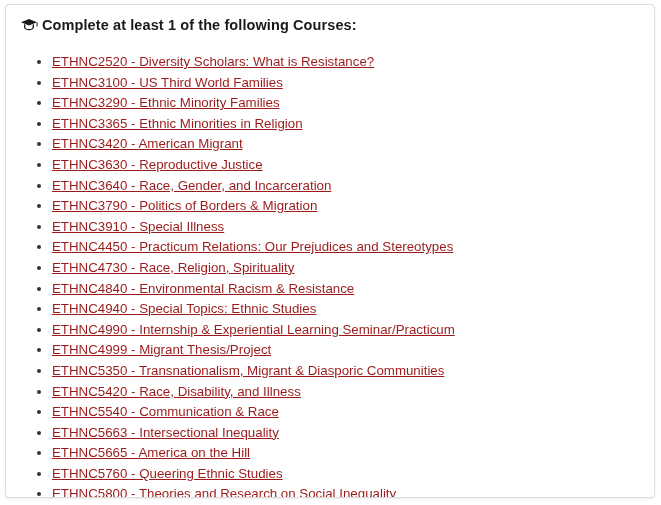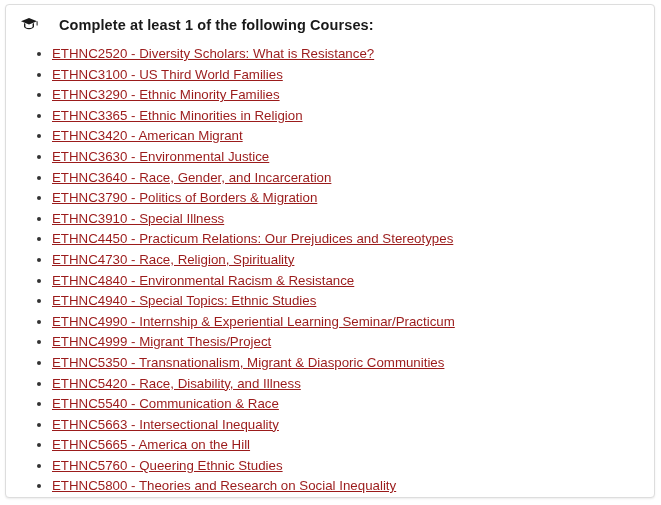--- a/index.html
+++ b/index.html
@@ -18,40 +18,41 @@
     height: 494px;
     background: #ffffff;
     border: 1px solid #dddddd;
     border-radius: 4px;
     box-sizing: border-box;
     box-shadow: 0 1px 2px rgba(0,0,0,0.08);
     overflow: hidden;
   }
   .panel-header {
     display: flex;
-    gap: 21px;
+    align-items: center;
+    gap: 4px;
     padding: 12px 14px 4px 14px;
   }
   .cap-icon {
     display: inline-block;
     width: 18px;
     height: 14px;
     position: relative;
     flex: 0 0 auto;
   }
   .cap-icon svg { display: block; }
   .panel-title {
     font-size: 14.5px;
     font-weight: bold;
     color: #1a1a1a;
     letter-spacing: 0.1px;
   }
   ul.course-list {
     list-style: disc;
-    margin: 6px 0 0 0;
+    margin: 14px 0 0 0;
     padding-left: 46px;
   }
   ul.course-list li {
     margin: 0;
     padding: 0;
     line-height: 19.6px;
     color: #333333;
   }
   ul.course-list li::marker {
     color: #333333;
@@ -78,21 +79,21 @@
     </span>
     <span class="panel-title">Complete at least 1 of the following Courses:</span>
   </div>
 
   <ul class="course-list">
     <li><a class="course-link" href="#">ETHNC2520 - Diversity Scholars: What is Resistance?</a></li>
     <li><a class="course-link" href="#">ETHNC3100 - US Third World Families</a></li>
     <li><a class="course-link" href="#">ETHNC3290 - Ethnic Minority Families</a></li>
     <li><a class="course-link" href="#">ETHNC3365 - Ethnic Minorities in Religion</a></li>
     <li><a class="course-link" href="#">ETHNC3420 - American Migrant</a></li>
-    <li><a class="course-link" href="#">ETHNC3630 - Environmental Justice</a></li>
+    <li><a class="course-link" href="#">ETHNC3630 - Reproductive Justice</a></li>
     <li><a class="course-link" href="#">ETHNC3640 - Race, Gender, and Incarceration</a></li>
     <li><a class="course-link" href="#">ETHNC3790 - Politics of Borders &amp; Migration</a></li>
     <li><a class="course-link" href="#">ETHNC3910 - Special Illness</a></li>
     <li><a class="course-link" href="#">ETHNC4450 - Practicum Relations: Our Prejudices and Stereotypes</a></li>
     <li><a class="course-link" href="#">ETHNC4730 - Race, Religion, Spirituality</a></li>
     <li><a class="course-link" href="#">ETHNC4840 - Environmental Racism &amp; Resistance</a></li>
     <li><a class="course-link" href="#">ETHNC4940 - Special Topics: Ethnic Studies</a></li>
     <li><a class="course-link" href="#">ETHNC4990 - Internship &amp; Experiential Learning Seminar/Practicum</a></li>
     <li><a class="course-link" href="#">ETHNC4999 - Migrant Thesis/Project</a></li>
     <li><a class="course-link" href="#">ETHNC5350 - Transnationalism, Migrant &amp; Diasporic Communities</a></li>

